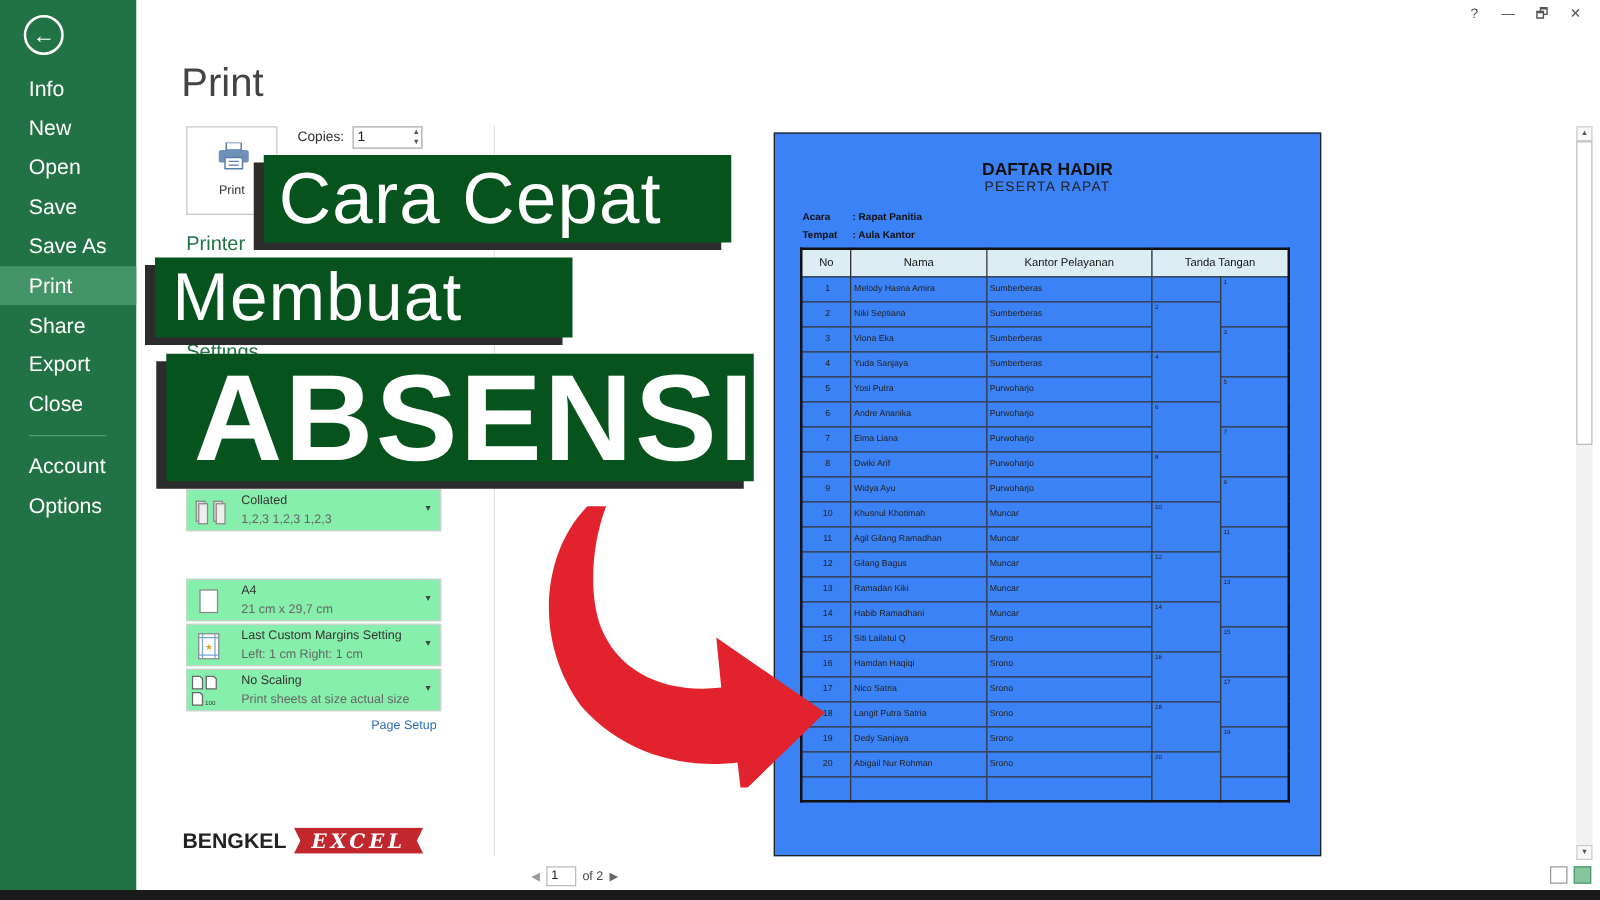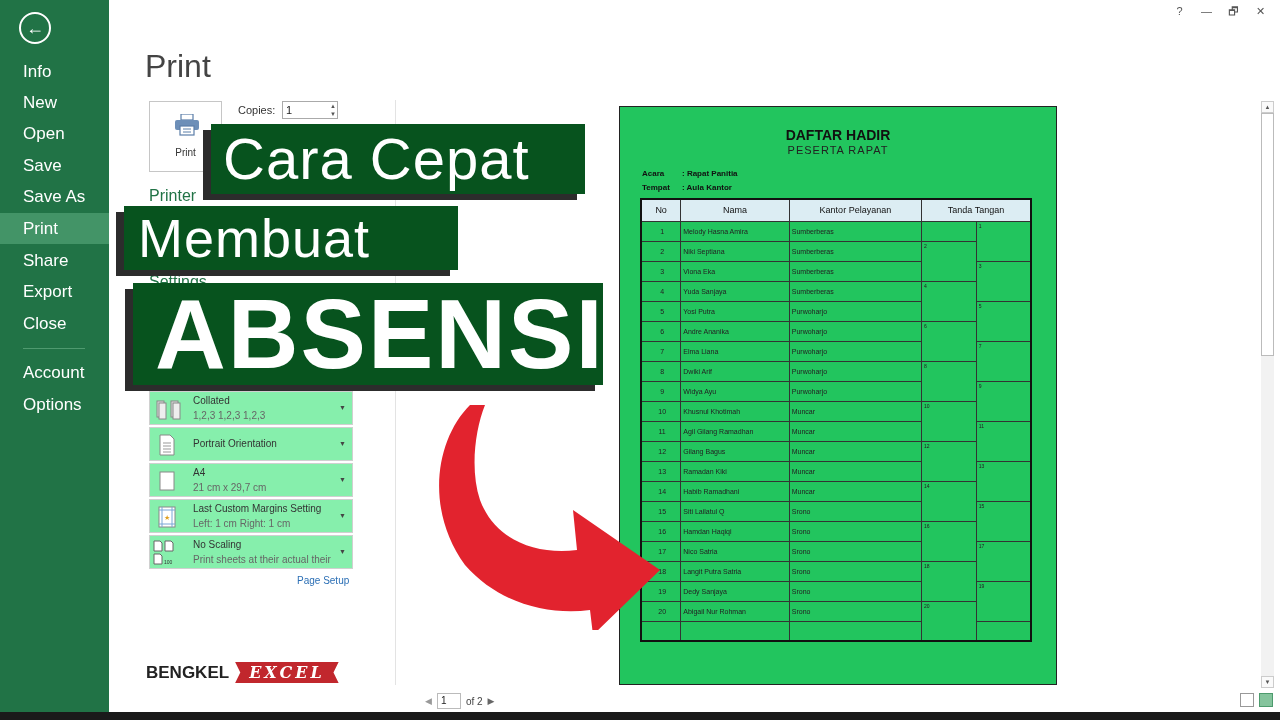--- a/index.html
+++ b/index.html
@@ -46,21 +46,21 @@
   .b1 { left: 211px; top: 124px; width: 374px; height: 70px; }
   .b1 span { font-size: 58px; line-height: 70px; padding-left: 12px; font-weight: normal; letter-spacing: 1px; }
   .b2 { left: 124px; top: 206px; width: 334px; height: 64px; }
   .b2 span { font-size: 54px; line-height: 64px; padding-left: 14px; letter-spacing: 1px; }
   .b3 { left: 133px; top: 283px; width: 470px; height: 102px; }
   .b3 span { font-size: 98px; line-height: 102px; padding-left: 22px; font-weight: bold; letter-spacing: 2px; }
 
   .arrow { position: absolute; left: 425px; top: 400px; width: 240px; height: 230px; }
 
   
-  .preview-page { position: absolute; left: 619px; top: 106px; width: 438px; height: 579px; border: 1px solid #222; background: #22c55e; }
+  .preview-page { position: absolute; left: 619px; top: 106px; width: 438px; height: 579px; border: 1px solid #222; background: #3b82f6; }
   .doc-title { position: absolute; left: 0; right: 0; top: 20px; text-align: center; font-size: 14px; font-weight: bold; color: #111; }
   .doc-sub { position: absolute; left: 0; right: 0; top: 37px; text-align: center; font-size: 11px; color: #222; letter-spacing: 1px; }
   .meta { position: absolute; left: 22px; font-size: 8px; font-weight: bold; color: #111; }
   .meta .k { display: inline-block; width: 40px; }
 
   table.att { position: absolute; left: 20px; top: 91px; width: 392px; border-collapse: collapse; border: 2px solid #111; font-size: 7px; color: #222; }
   table.att th { background: #dcedf3; height: 22px; font-size: 9px; font-weight: normal; color: #111; border: 1px solid #333; border-bottom: 1px solid #333; }
   table.att td { height: 20px; border-top: 1px solid #333; border-bottom: 1px solid #333; border-left: 1px solid #333; padding-left: 2px; }
   table.att td.no { text-align: center; width: 40px; }
   table.att td.nm { width: 109px; }
@@ -142,31 +142,20 @@
     <svg class="s-icon" viewBox="0 0 28 22" style="width:28px">
       <rect x="1" y="3" width="7" height="16" fill="#ddd" stroke="#888"></rect>
         <rect x="3" y="5" width="7" height="16" fill="#eee" stroke="#888"></rect>
       <rect x="15" y="3" width="7" height="16" fill="#ddd" stroke="#888"></rect>
         <rect x="17" y="5" width="7" height="16" fill="#eee" stroke="#888"></rect>
     </svg>
     <div class="s-l1">Collated</div>
     <div class="s-l2">1,2,3    1,2,3    1,2,3</div>
     <div class="s-caret">▼</div>
   </div>
-  <div class="setting" style="top:427px">
-    <svg class="s-icon" viewBox="0 0 22 22">
-      <path d="M4 1 H14 L18 5 V21 H4 Z" fill="#fff" stroke="#888"></path>
-      <line x1="7" y1="9" x2="15" y2="9" stroke="#999"></line>
-        <line x1="7" y1="12" x2="15" y2="12" stroke="#999"></line>
-        <line x1="7" y1="15" x2="15" y2="15" stroke="#999"></line>
-        <line x1="7" y1="18" x2="15" y2="18" stroke="#999"></line>
-    </svg>
-    <div class="s-single">Portrait Orientation</div>
-    <div class="s-caret">▼</div>
-  </div>
   <div class="setting" style="top:463px">
     <svg class="s-icon" viewBox="0 0 22 22">
       <rect x="4" y="2" width="14" height="18" fill="#fff" stroke="#888"></rect>
     </svg>
     <div class="s-l1">A4</div>
     <div class="s-l2">21 cm x 29,7 cm</div>
     <div class="s-caret">▼</div>
   </div>
   <div class="setting" style="top:499px">
     <svg class="s-icon" viewBox="0 0 22 22">
@@ -182,21 +171,21 @@
     <div class="s-caret">▼</div>
   </div>
   <div class="setting" style="top:535px">
     <svg class="s-icon" viewBox="0 0 26 26" style="left:3px;top:3px;width:26px;height:28px">
       <path d="M1 1 H7 L9 3 V11 H1 Z" fill="#fff" stroke="#666"></path>
       <path d="M12 1 H18 L20 3 V11 H12 Z" fill="#fff" stroke="#666"></path>
       <path d="M1 14 H7 L9 16 V24 H1 Z" fill="#fff" stroke="#666"></path>
       <text x="11" y="24" font-size="5" fill="#333">100</text>
     </svg>
     <div class="s-l1">No Scaling</div>
-    <div class="s-l2">Print sheets at their actual their</div>
+    <div class="s-l2">Print sheets at size actual size</div>
     <div class="s-caret">▼</div>
   </div>
   <div class="page-setup-link">Page Setup</div>
 
   <div class="v-divider"></div>
 
   <div class="preview-page">
     <div class="doc-title">DAFTAR HADIR</div>
     <div class="doc-sub">PESERTA RAPAT</div>
     <div class="meta" style="top:62px">

